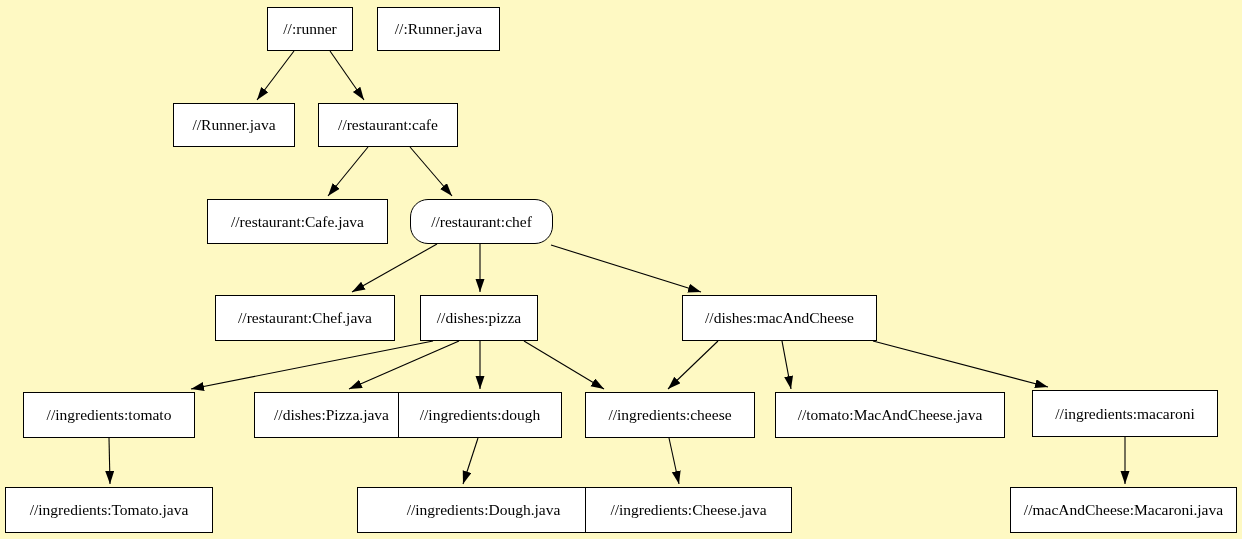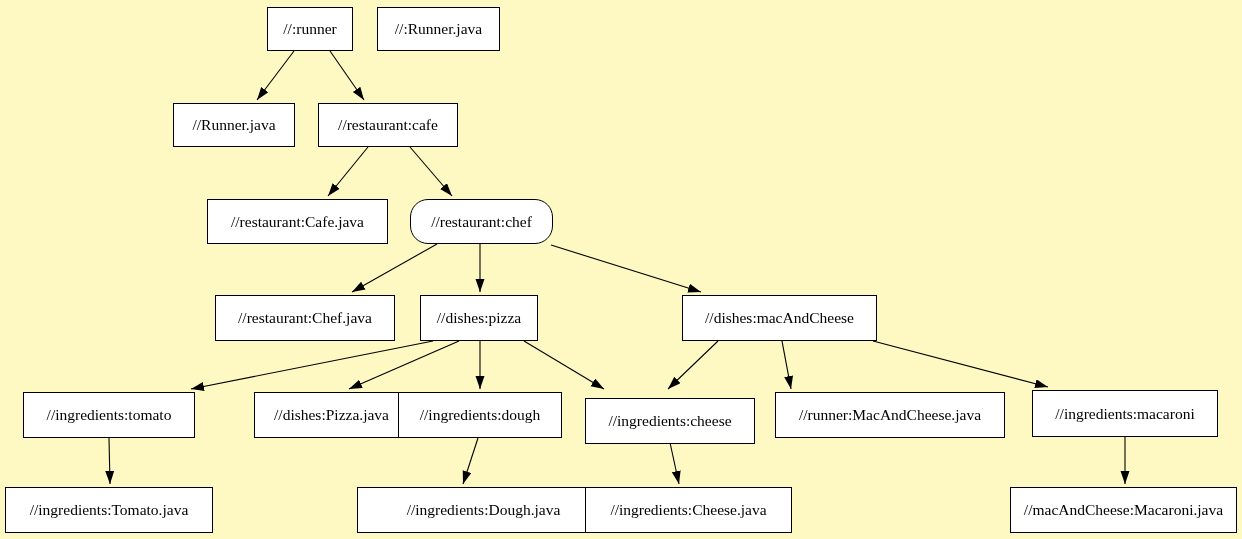--- a/index.html
+++ b/index.html
@@ -76,21 +76,21 @@
   <div class="node" style="left:173px; top:103px; width:122px; height:44px;">//Runner.java</div>
   <div class="node" style="left:318px; top:103px; width:140px; height:44px;">//restaurant:cafe</div>
   <div class="node" style="left:207px; top:199px; width:181px; height:45px;">//restaurant:Cafe.java</div>
   <div class="node" style="left:410px; top:199px; width:143px; height:45px;border-radius:18px;">//restaurant:chef</div>
   <div class="node" style="left:215px; top:295px; width:180px; height:46px;">//restaurant:Chef.java</div>
   <div class="node" style="left:420px; top:295px; width:118px; height:46px;">//dishes:pizza</div>
   <div class="node" style="left:682px; top:295px; width:195px; height:46px;">//dishes:macAndCheese</div>
   <div class="node" style="left:23px;  top:392px; width:172px; height:46px;">//ingredients:tomato</div>
   <div class="node" style="left:218px; top:392px; width:155px; height:46px;margin-left:36px;">//dishes:Pizza.java</div>
   <div class="node" style="left:398px; top:392px; width:164px; height:46px;">//ingredients:dough</div>
-  <div class="node" style="left:585px; top:392px; width:170px; height:46px;margin-top:6px;">//ingredients:cheese</div>
-  <div class="node" style="left:775px; top:392px; width:230px; height:46px;">//runner:MacAndCheese.java</div>
+  <div class="node" style="left:585px; top:392px; width:170px; height:46px;">//ingredients:cheese</div>
+  <div class="node" style="left:775px; top:392px; width:230px; height:46px;">//tomato:MacAndCheese.java</div>
   <div class="node" style="left:1032px; top:390px; width:186px; height:47px;text-align:right;">//ingredients:macaroni</div>
   <div class="node" style="left:5px;   top:487px; width:208px; height:46px;">//ingredients:Tomato.java</div>
   <div class="node" style="left:357px; top:487px; width:237px; height:46px;padding-left:16px;">//ingredients:Dough.java</div>
   <div class="node" style="left:585px; top:487px; width:207px; height:46px;">//ingredients:Cheese.java</div>
   <div class="node" style="left:1010px; top:487px; width:227px; height:46px;">//macAndCheese:Macaroni.java</div>
 
 </div>
 
 </body></html>

